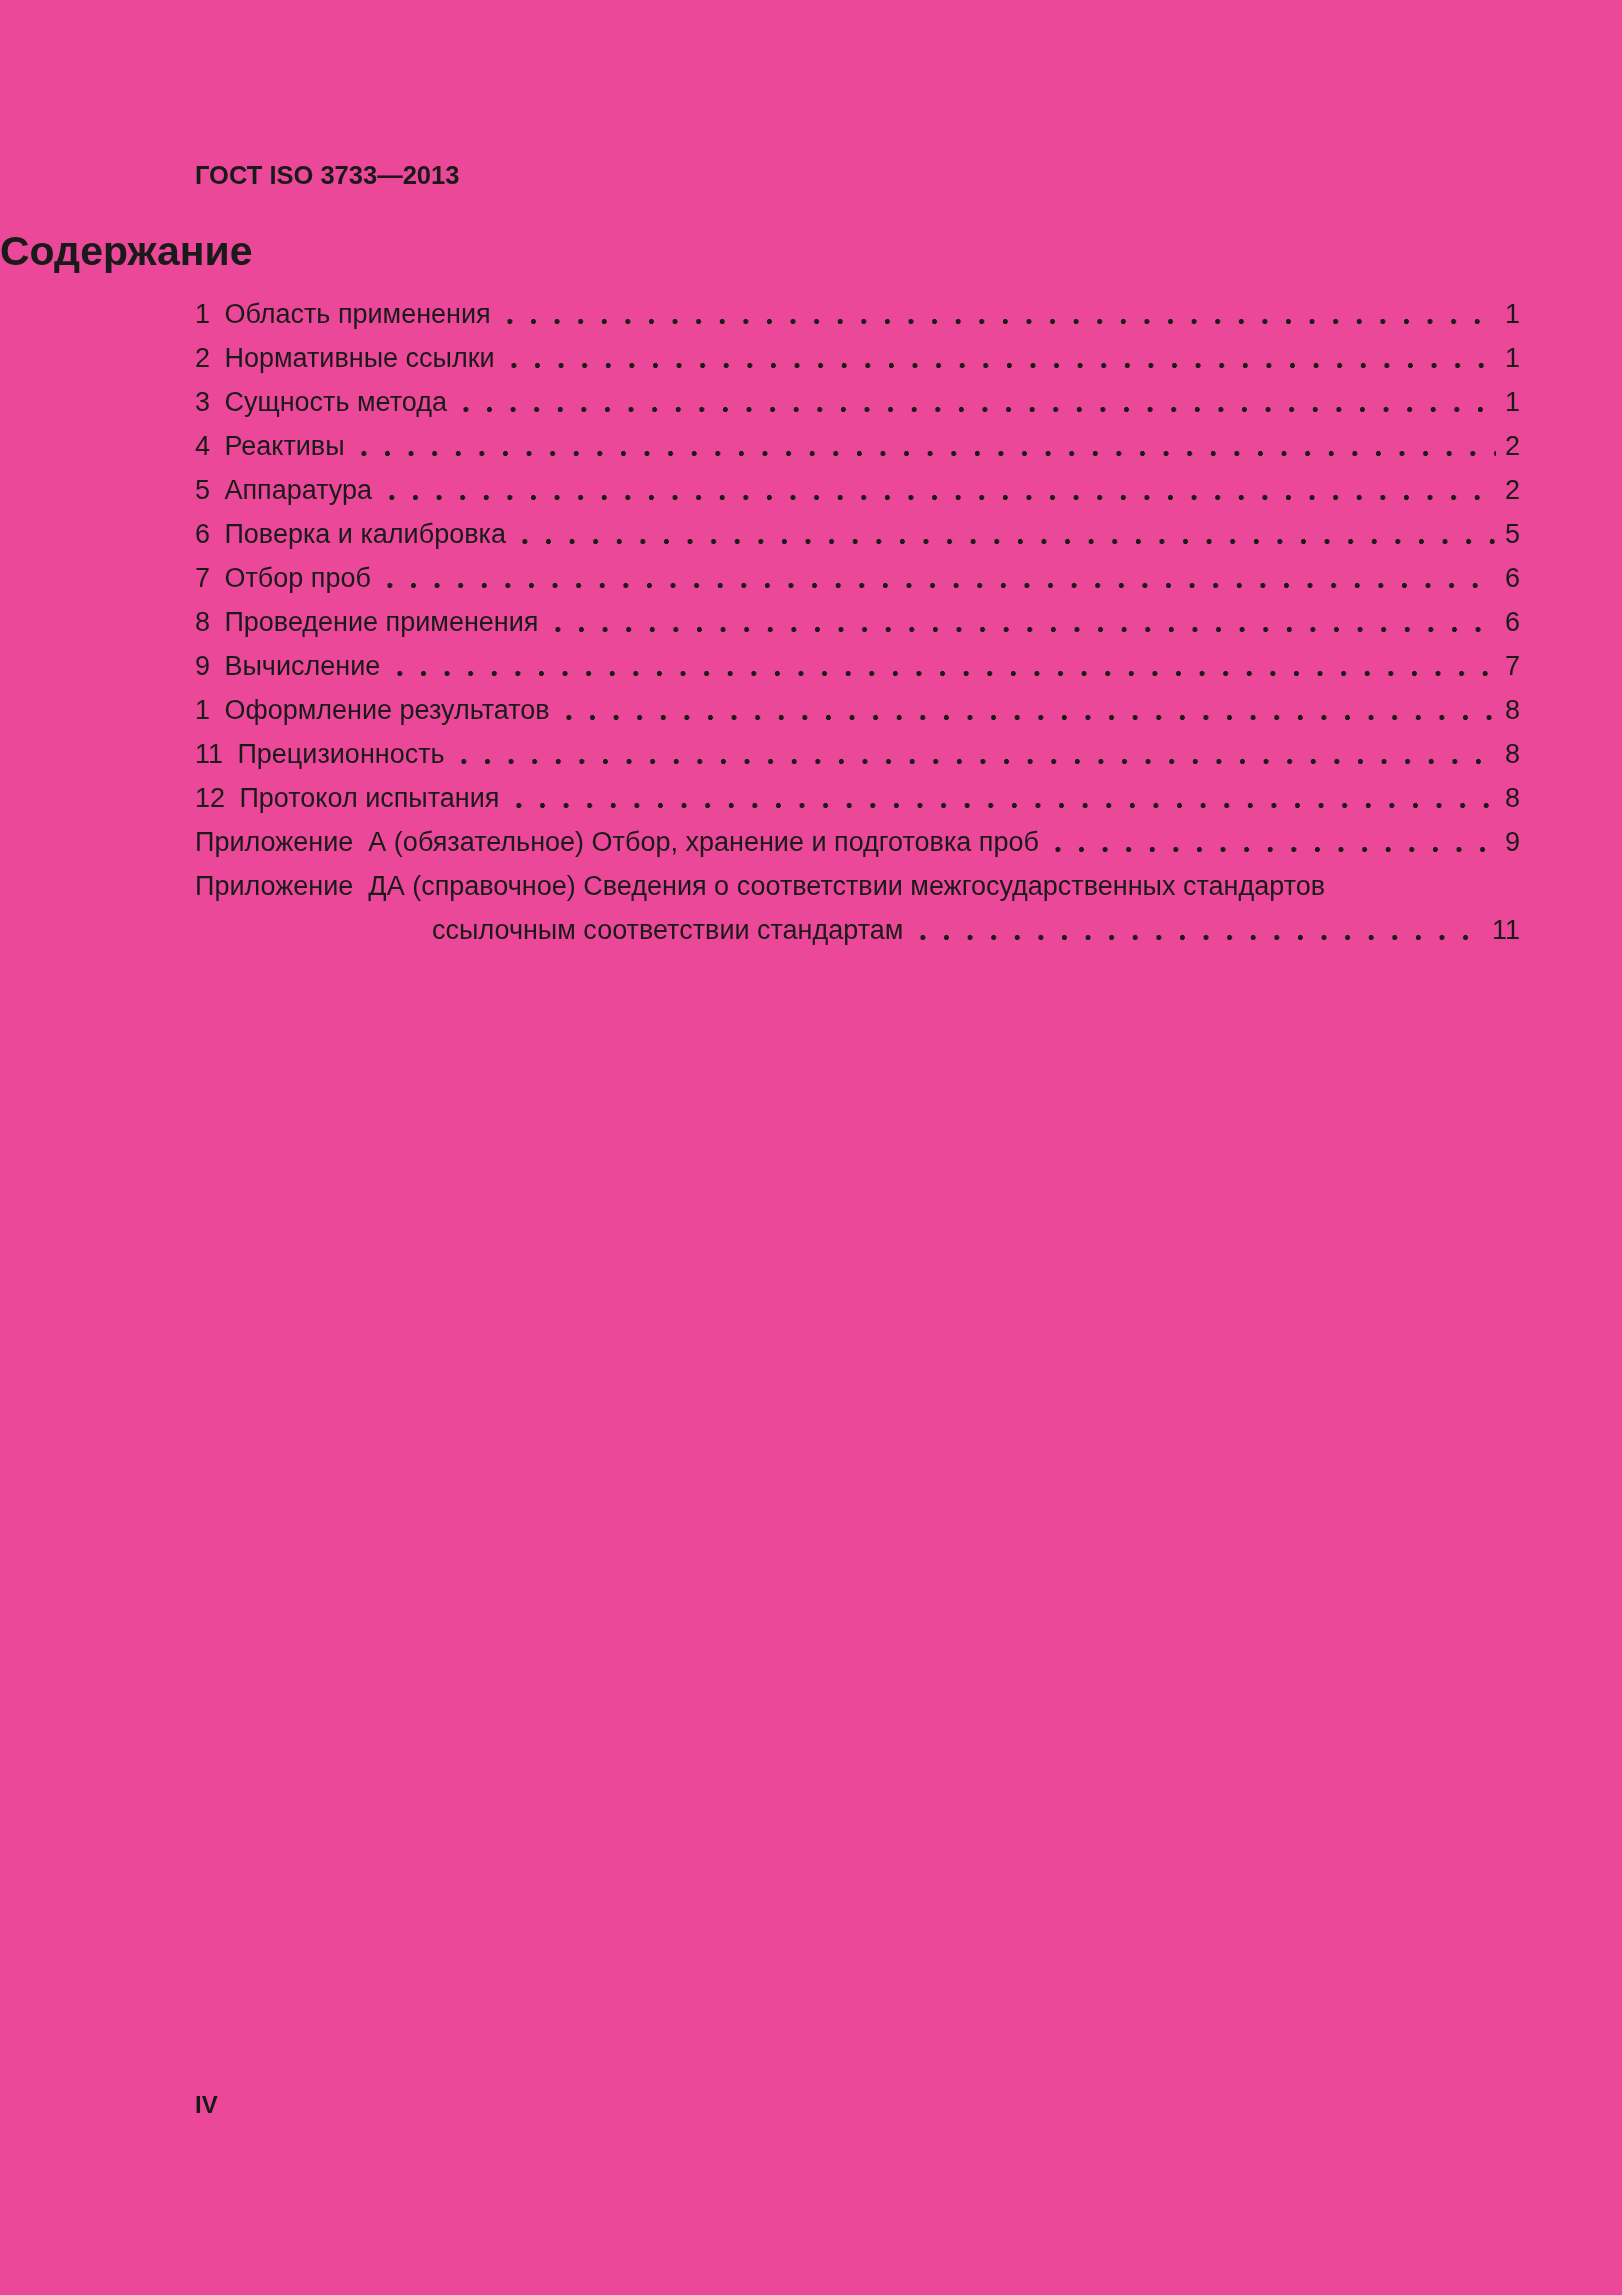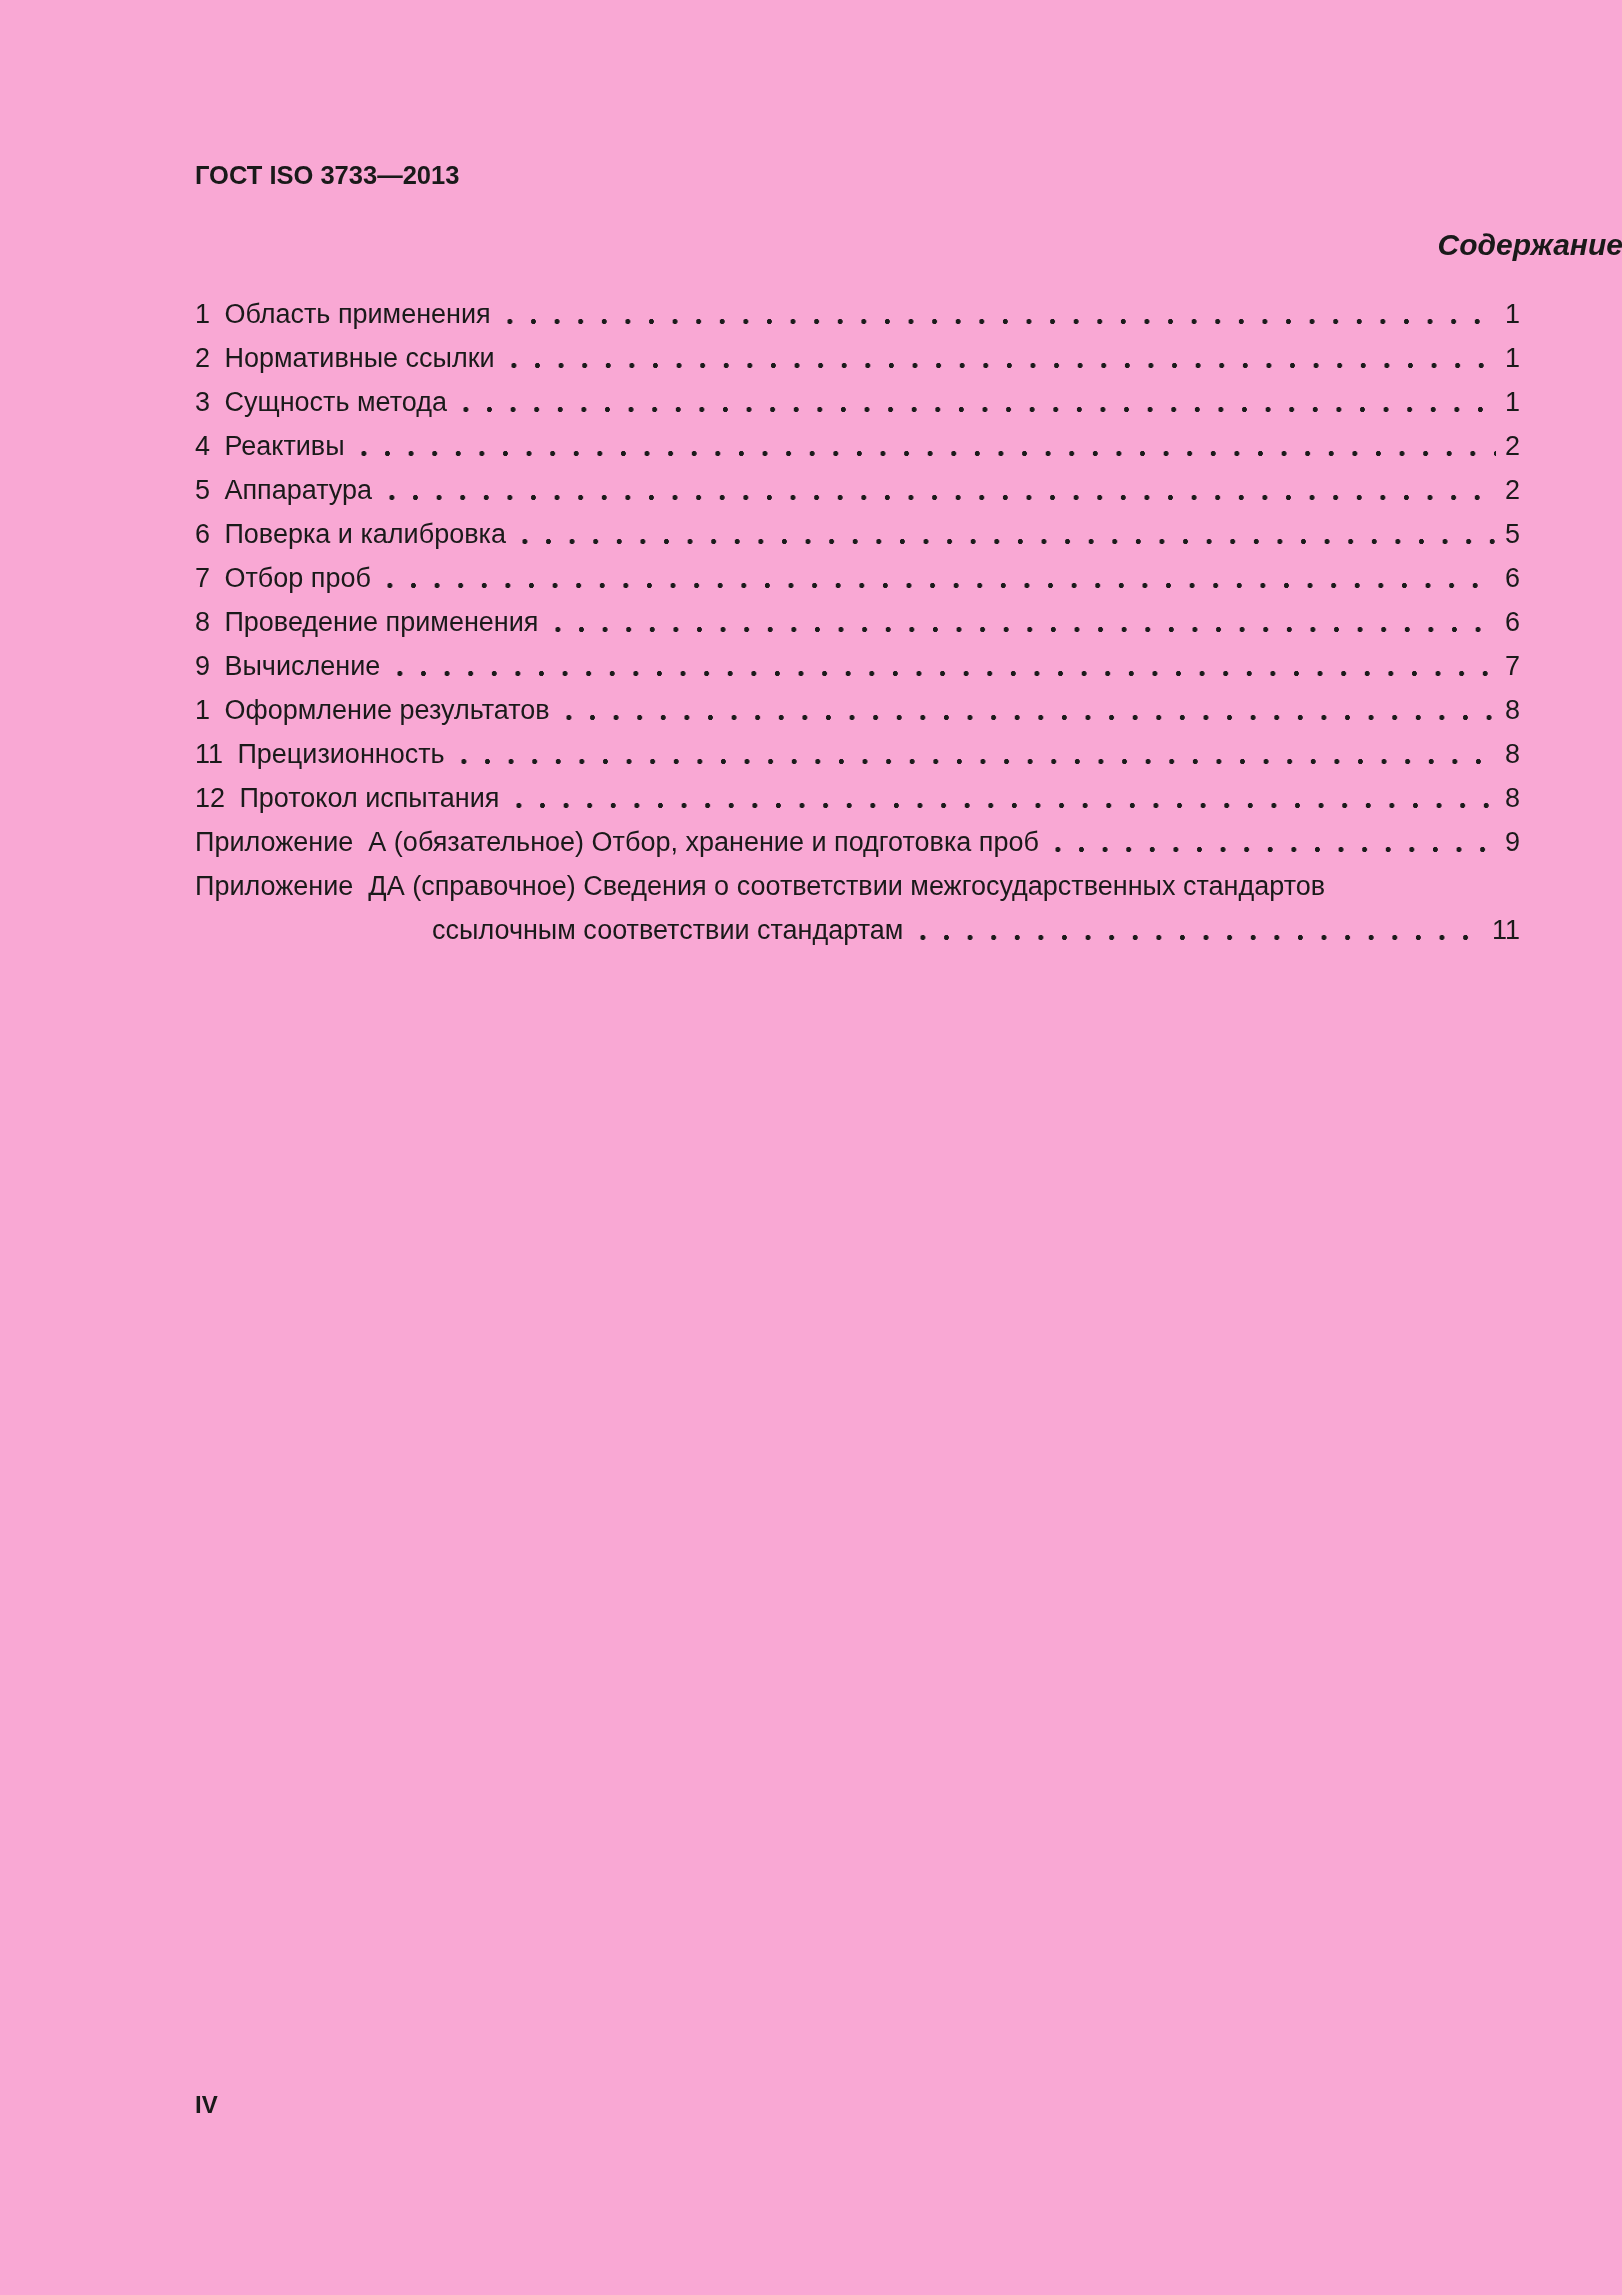--- a/index.html
+++ b/index.html
@@ -4,42 +4,41 @@
 <style>
   html, body {
     margin: 0;
     padding: 0;
     background: #ffffff;
   }
   .page {
     position: relative;
     width: 1623px;
     height: 2295px;
-    background: #f9a8d4;
+    background: #ec4899;
     font-family: "Liberation Sans", sans-serif;
     color: #1a1a1a;
     overflow: hidden;
   }
   .doc-header {
     position: absolute;
     left: 195px;
     top: 161px;
     font-size: 25.5px;
     font-weight: bold;
     white-space: pre;
   }
   .doc-title {
     position: absolute;
     left: 0;
     right: 0;
     top: 228px;
-    text-align: right;
-    font-size: 30px;
+    text-align: left;
+    font-size: 41px;
     font-weight: bold;
-    font-style: italic;
   }
   .toc {
     position: absolute;
     left: 195px;
     right: 103px;
     top: 292px;
   }
   .toc-row {
     display: flex;
     height: 44px;

